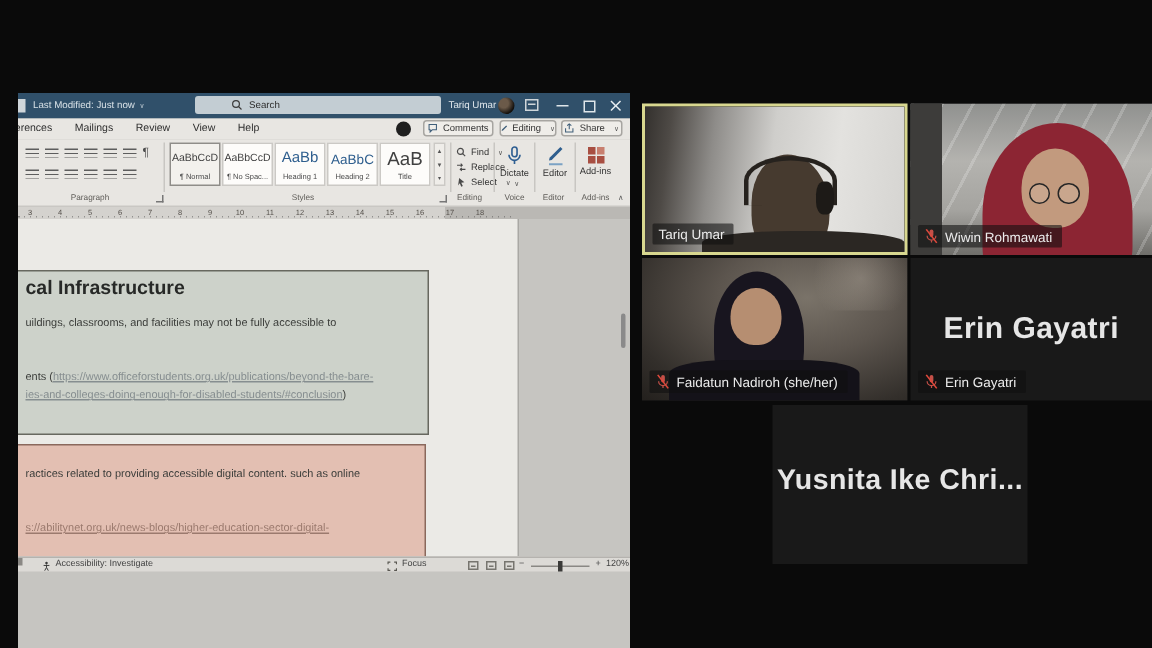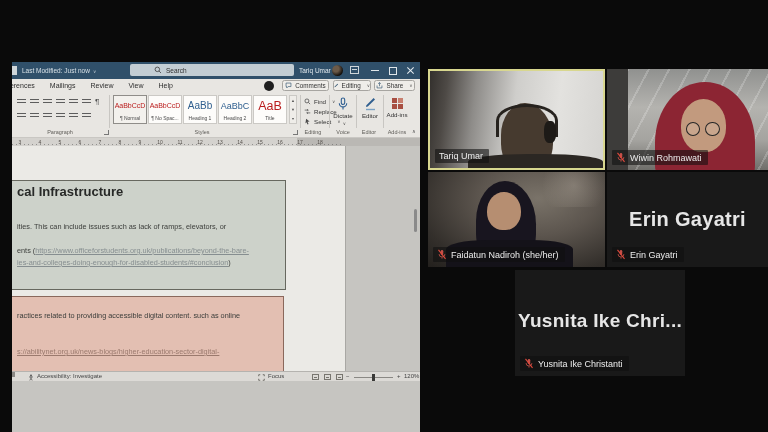--- a/index.html
+++ b/index.html
@@ -37,21 +37,21 @@
   .ribbon{position:absolute;left:0;top:31px;width:100%;height:35px;background:#e8e6e2;}
   .pgrid{position:absolute;left:4px;top:3px;display:grid;grid-template-columns:repeat(7,12px);grid-auto-rows:13px;gap:1px;}
   .mi{width:11px;height:11px;position:relative;}
   .mi::before{content:"";position:absolute;left:1px;right:1px;top:3px;height:6px;
       background:repeating-linear-gradient(180deg,#5d5d5d 0 1px,transparent 1px 3px);}
   .mi-pilcrow::before{content:"\00B6";background:none;font-size:8px;color:#4e4e4e;top:0;line-height:11px;}
   .sep{position:absolute;top:2px;width:1px;height:40px;background:#c8c6c2;}
   .styles{position:absolute;left:101px;top:2px;display:flex;gap:1px;}
   .stycard{width:34px;height:29px;background:#fdfcfa;border:1px solid #cbc9c5;box-sizing:border-box;text-align:center;overflow:hidden;}
   .stycard.sel{border-color:#8f8d89;background:#f3f1ed;}
-  .sty-sample{display:block;margin-top:3px;height:14px;line-height:14px;color:#b91c1c;}
+  .sty-sample{display:block;margin-top:3px;height:14px;line-height:14px;color:#404040;}
   .sty-name{display:block;font-size:5px;color:#4a4a4a;margin-top:2px;white-space:nowrap;}
   .stystrip{position:absolute;left:277px;top:2px;width:8px;height:29px;border:1px solid #cbc9c5;box-sizing:border-box;
       background:#efede9;display:flex;flex-direction:column;align-items:center;justify-content:space-around;font-size:4px;color:#555;}
   .edgroup{position:absolute;left:292px;top:3px;font-size:6.2px;color:#333;}
   .edrow{display:flex;align-items:center;gap:3px;height:10px;}
   .bigbtn{position:absolute;top:2px;width:26px;text-align:center;font-size:6.2px;color:#333;}
   .bb-dictate{left:318px;} .bb-editor{left:345px;} .bb-addins{left:372px;}
   .bigicon{display:block;margin:2px auto 1px;}
   .addgrid{width:11px;height:11px;margin:3px auto 2px;display:grid;grid-template-columns:5px 5px;grid-auto-rows:5px;gap:1px;}
   .addgrid span{background:#a84f42;} .addgrid span:nth-child(2){background:#c87f6f;}
@@ -302,21 +302,21 @@
         <span>16</span>
         <span>17</span>
         <span>18</span>
     </div>
   </div>
 
   <div class="canvas">
     <div class="page">
       <div class="docbox box1">
         <div class="dhead">cal Infrastructure</div>
-        <div class="dline" style="top:40px">ities. This can include issues such as lack of ramps, elevators, or</div>
+        <div class="dline" style="top:28px">uildings, classrooms, and facilities may not be fully accessible to</div>
         <div class="dline" style="top:64px"><span>ents (</span><span class="link1">https://www.officeforstudents.org.uk/publications/beyond-the-bare-</span></div>
         <div class="dline" style="top:76px"><span class="link1">ies-and-colleges-doing-enough-for-disabled-students/#conclusion</span><span>)</span></div>
       </div>
       <div class="docbox box2">
         <div class="dline" style="top:13px">ractices related to providing accessible digital content. such as online</div>
         <div class="dline" style="top:49px"><span class="link2">s://abilitynet.org.uk/news-blogs/higher-education-sector-digital-</span></div>
       </div>
     </div>
   </div>
 
@@ -403,22 +403,13 @@
         <path d="M2.5 6a3.5 3.5 0 0 0 7 0" stroke="#c45048" fill="none" stroke-width="1"></path>
         <line x1="6" y1="9.7" x2="6" y2="11.5" stroke="#c45048" stroke-width="1"></line>
         <line x1="1.8" y1="1" x2="10.2" y2="11.8" stroke="#e0493c" stroke-width="1.3"></line>
       </svg>
     <span>Erin Gayatri</span>
   </div>
 </div>
 
 <div class="tile t-yusnita">
   <div class="pdisplay d-yusnita">Yusnita Ike Chri...</div>
-  <div class="plabel">
-    <svg class="micoff" width="10" height="11" viewBox="0 0 12 13">
-        <rect x="4.5" y="1" width="3" height="6" rx="1.5" fill="#c45048"></rect>
-        <path d="M2.5 6a3.5 3.5 0 0 0 7 0" stroke="#c45048" fill="none" stroke-width="1"></path>
-        <line x1="6" y1="9.7" x2="6" y2="11.5" stroke="#c45048" stroke-width="1"></line>
-        <line x1="1.8" y1="1" x2="10.2" y2="11.8" stroke="#e0493c" stroke-width="1.3"></line>
-      </svg>
-    <span>Yusnita Ike Christanti</span>
-  </div>
 </div>
 
 </body></html>

